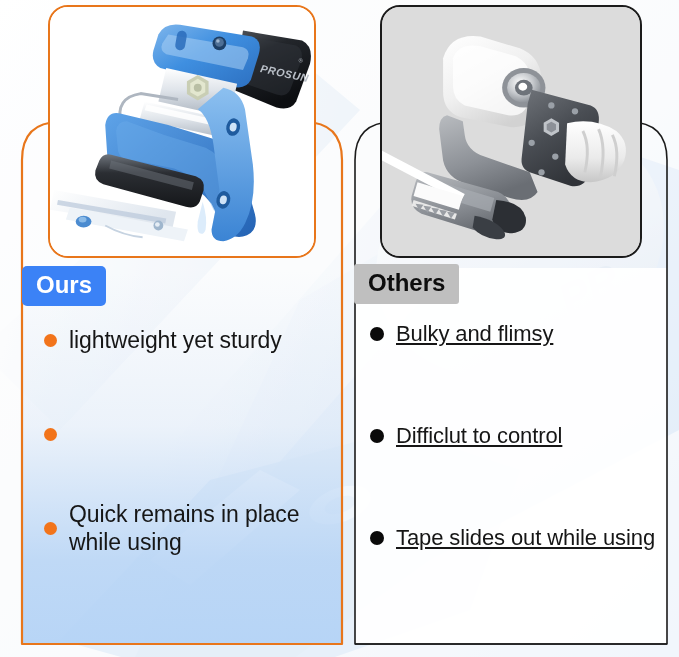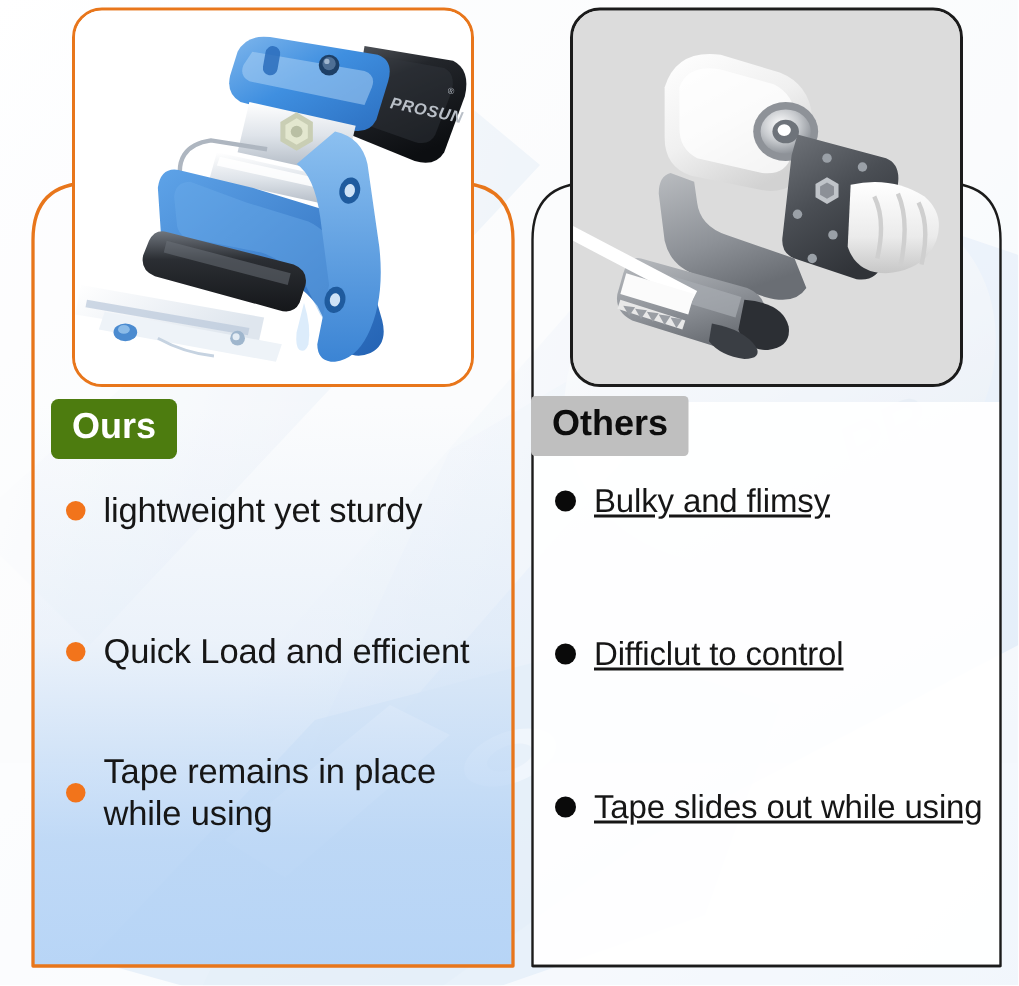--- a/index.html
+++ b/index.html
@@ -111,23 +111,23 @@
   .badge {
     position: absolute;
     z-index: 6;
     font-weight: bold;
     font-size: 24px;
     line-height: 1;
     padding: 7px 14px 9px 14px;
     white-space: nowrap;
   }
   .badge.ours {
-    left: 20px;
+    left: 8px;
     top: 266px;
-    background: #4d7c0f;
+    background: #3b82f6;
     color: #ffffff;
     border-radius: 5px;
   }
   .badge.others {
     left: 2px;
     top: 264px;
     background: #BFBFBF;
     color: #0d0d0d;
     border-radius: 3px;
     text-align: center;
@@ -327,25 +327,24 @@
 
       <div class="badge ours">Ours</div>
 
       <ul class="bullets ours">
         <li class="bullet">
           <span class="dot"></span>
           <span class="bullet-text">lightweight yet sturdy</span>
         </li>
         <li class="bullet">
           <span class="dot"></span>
-          <span class="bullet-text">Quick Load and efficient</span>
-        </li>
-        <li class="bullet">
-          <span class="dot"></span>
-          <span class="bullet-text">Tape remains in place while using</span>
+        </li>
+        <li class="bullet">
+          <span class="dot"></span>
+          <span class="bullet-text">Quick remains in place while using</span>
         </li>
       </ul>
     </div>
 
     <div class="col others">
 
       <div class="panel-fill others"></div>
 
       <svg class="panel-outline" viewBox="0 0 318 657" preserveAspectRatio="none" aria-hidden="true">
         <path d="M3 644 L3 160 Q3 122 41 122 L277 122 Q315 122 315 160 L315 644 Z" fill="none" stroke="#1b1b1b" stroke-width="1.6" stroke-linejoin="round"></path>

